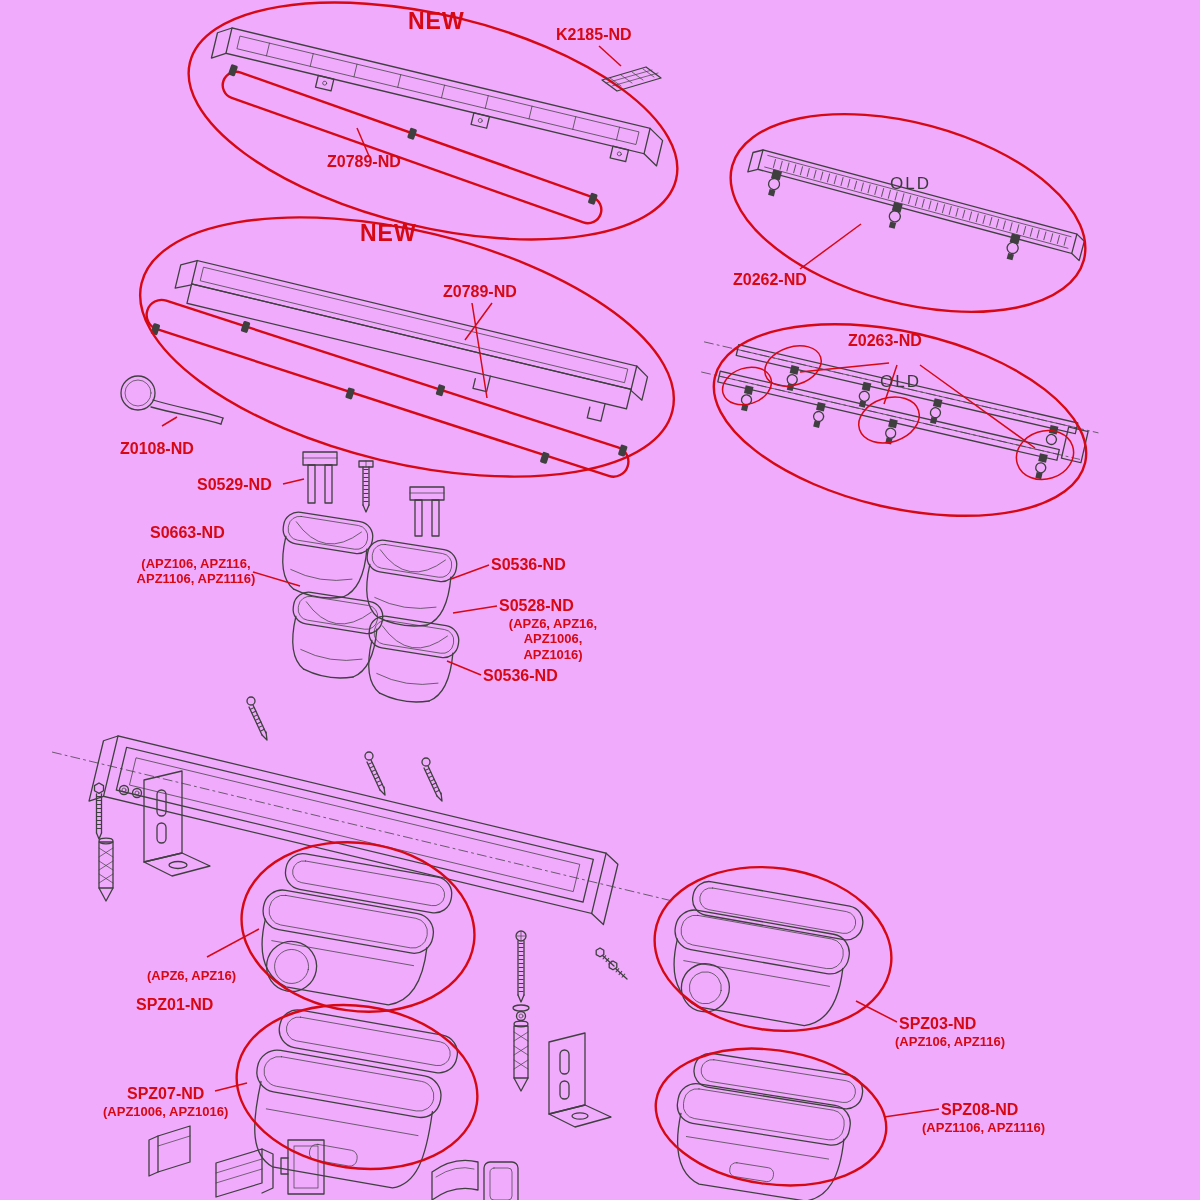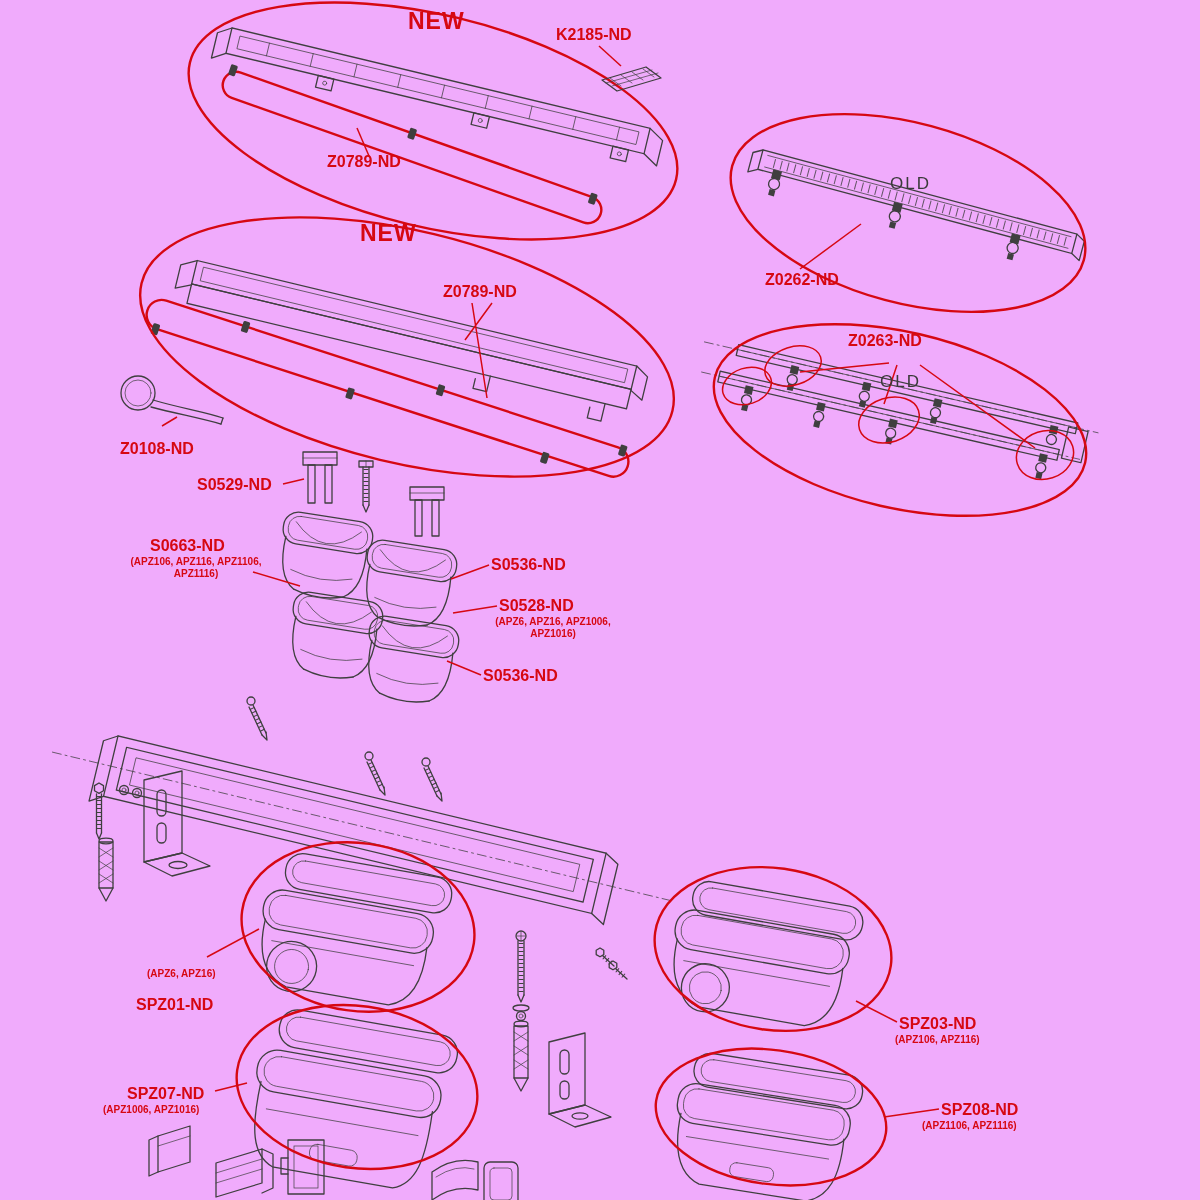--- a/index.html
+++ b/index.html
@@ -8,21 +8,21 @@
   .art{position:absolute;left:0;top:0;}
   .ln {fill:none;stroke:var(--line,#3f3f3f);stroke-width:1.3;stroke-linecap:round;stroke-linejoin:round;}
   .lnt{fill:none;stroke:var(--line,#3f3f3f);stroke-width:0.7;stroke-linecap:round;}
   .fil{fill:var(--line,#3f3f3f);stroke:none;}
   .red{fill:none;stroke:var(--accent,#d60812);stroke-width:2.4;}
   .redthin{fill:none;stroke:var(--accent,#d60812);stroke-width:1.5;}
   .hatch{fill:none;stroke:var(--line,#3f3f3f);stroke-width:9;stroke-dasharray:1 6;opacity:.8;}
   .thr2{fill:none;stroke:var(--line,#3f3f3f);stroke-width:5;stroke-dasharray:1 3;}
   .dash{stroke-dasharray:9 4 2 4;}
   .lbl{position:absolute;color:var(--accent,#d60812);font-weight:bold;font-size:16px;white-space:nowrap;}
-  .lbl-sub{position:absolute;color:var(--accent,#d60812);font-weight:bold;font-size:10px;line-height:1.18;text-align:center;}
+  .lbl-sub{position:absolute;color:var(--accent,#d60812);font-weight:bold;font-size:13px;line-height:1.18;text-align:center;}
   .lbl-new{position:absolute;color:var(--accent,#d60812);font-weight:bold;font-size:23px;letter-spacing:1px;}
   .lbl-old{position:absolute;color:#3a3a3a;font-weight:400;font-size:17px;letter-spacing:2px;margin-top:48px;}
 </style>
 </head>
 <body>
 
 <div class="canvas">
 
 <svg class="art" width="1200" height="1200" viewBox="0 0 1200 1200">
 
@@ -359,26 +359,26 @@
   <path class="redthin" d="M939,1109 L884,1117"></path>
 
 </svg>
 
 <div class="lbl-new" style="left:408px;top:8px;">NEW</div>
 <div class="lbl" style="left:556px;top:26px;">K2185-ND</div>
 <div class="lbl" style="left:327px;top:153px;">Z0789-ND</div>
 <div class="lbl-old" style="left:890px;top:126px;">OLD</div>
 <div class="lbl-new" style="left:360px;top:220px;">NEW</div>
 <div class="lbl" style="left:443px;top:283px;">Z0789-ND</div>
-<div class="lbl" style="left:733px;top:271px;margin-left:32px;">Z0262-ND</div>
+<div class="lbl" style="left:733px;top:271px;">Z0262-ND</div>
 <div class="lbl-old" style="left:880px;top:324px;">OLD</div>
 <div class="lbl" style="left:848px;top:332px;">Z0263-ND</div>
 <div class="lbl" style="left:120px;top:427px;margin-top:13px;">Z0108-ND</div>
 <div class="lbl" style="left:197px;top:476px;">S0529-ND</div>
-<div class="lbl" style="left:150px;top:537px;">S0663-ND</div>
+<div class="lbl" style="left:150px;top:524px;">S0663-ND</div>
 <div class="lbl-sub" style="left:130px;top:556px;width:132px;">(APZ106, APZ116, APZ1106, APZ1116)</div>
 <div class="lbl" style="left:491px;top:556px;">S0536-ND</div>
 <div class="lbl" style="left:499px;top:597px;">S0528-ND</div>
 <div class="lbl-sub" style="left:494px;top:616px;width:118px;">(APZ6, APZ16, APZ1006, APZ1016)</div>
 <div class="lbl" style="left:483px;top:667px;">S0536-ND</div>
 <div class="lbl" style="left:136px;top:996px;">SPZ01-ND</div>
 <div class="lbl-sub" style="left:147px;top:968px;">(APZ6, APZ16)</div>
 <div class="lbl" style="left:127px;top:1085px;">SPZ07-ND</div>
 <div class="lbl-sub" style="left:103px;top:1104px;">(APZ1006, APZ1016)</div>
 <div class="lbl" style="left:899px;top:1015px;">SPZ03-ND</div>

